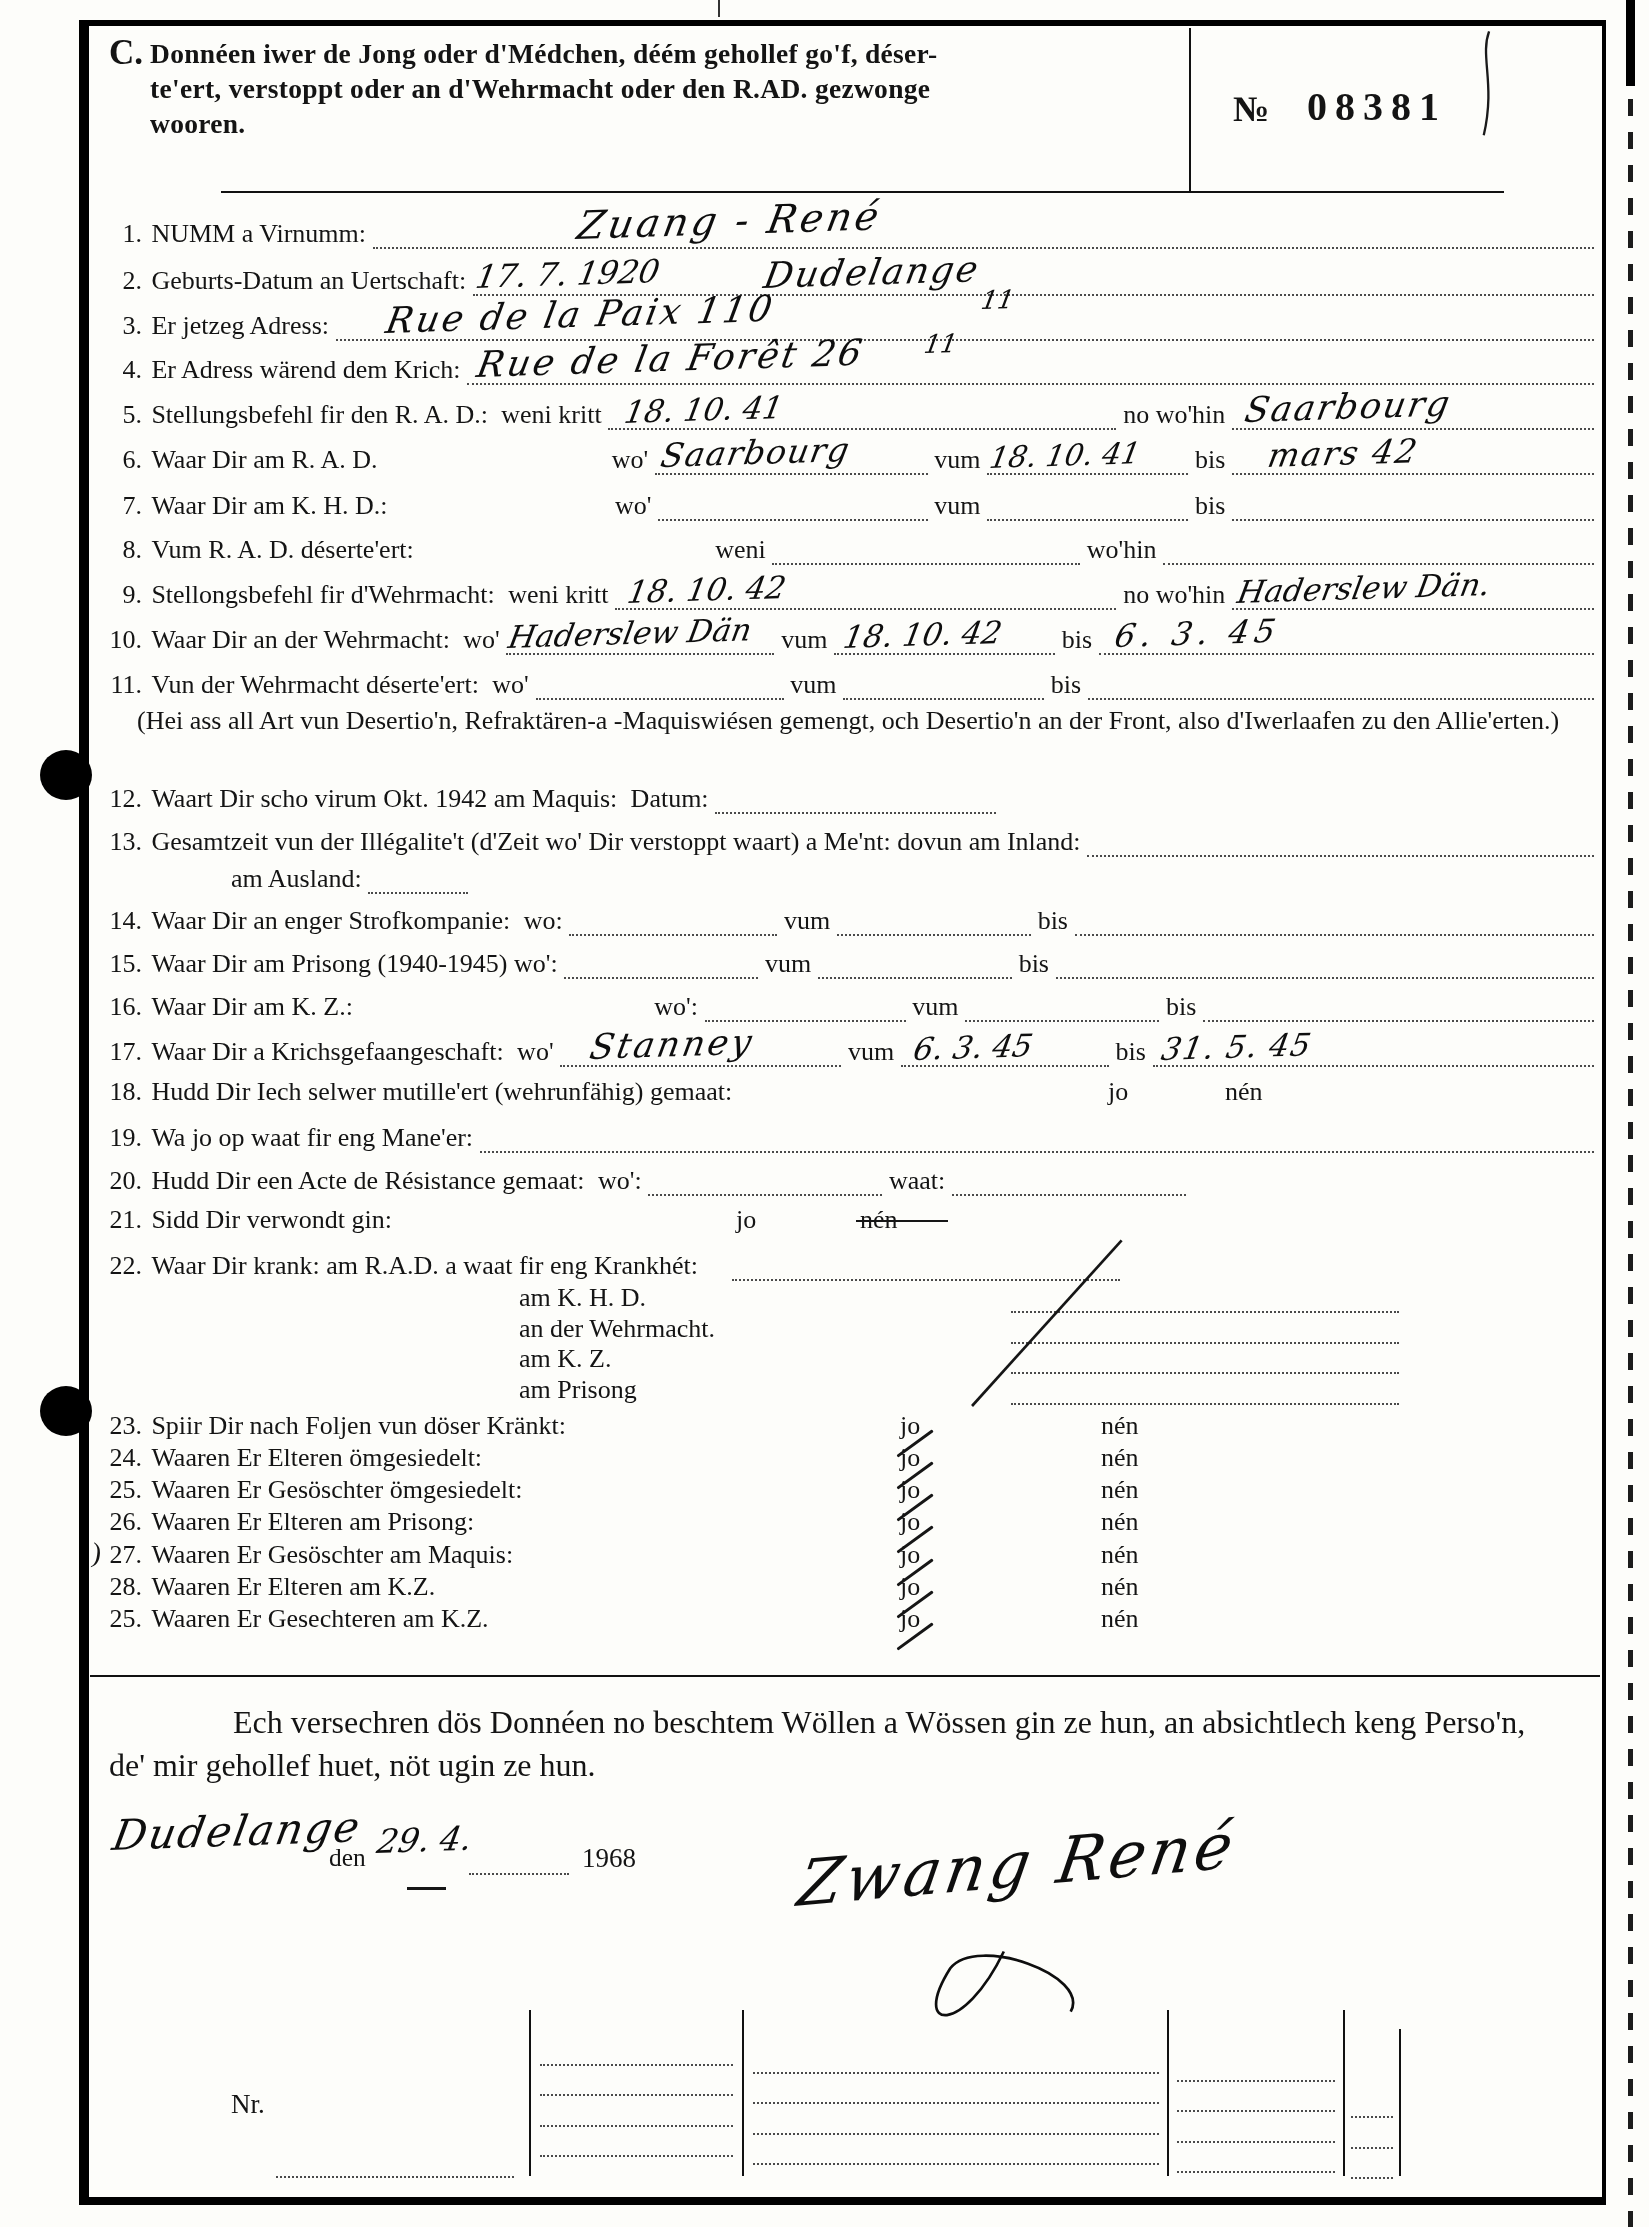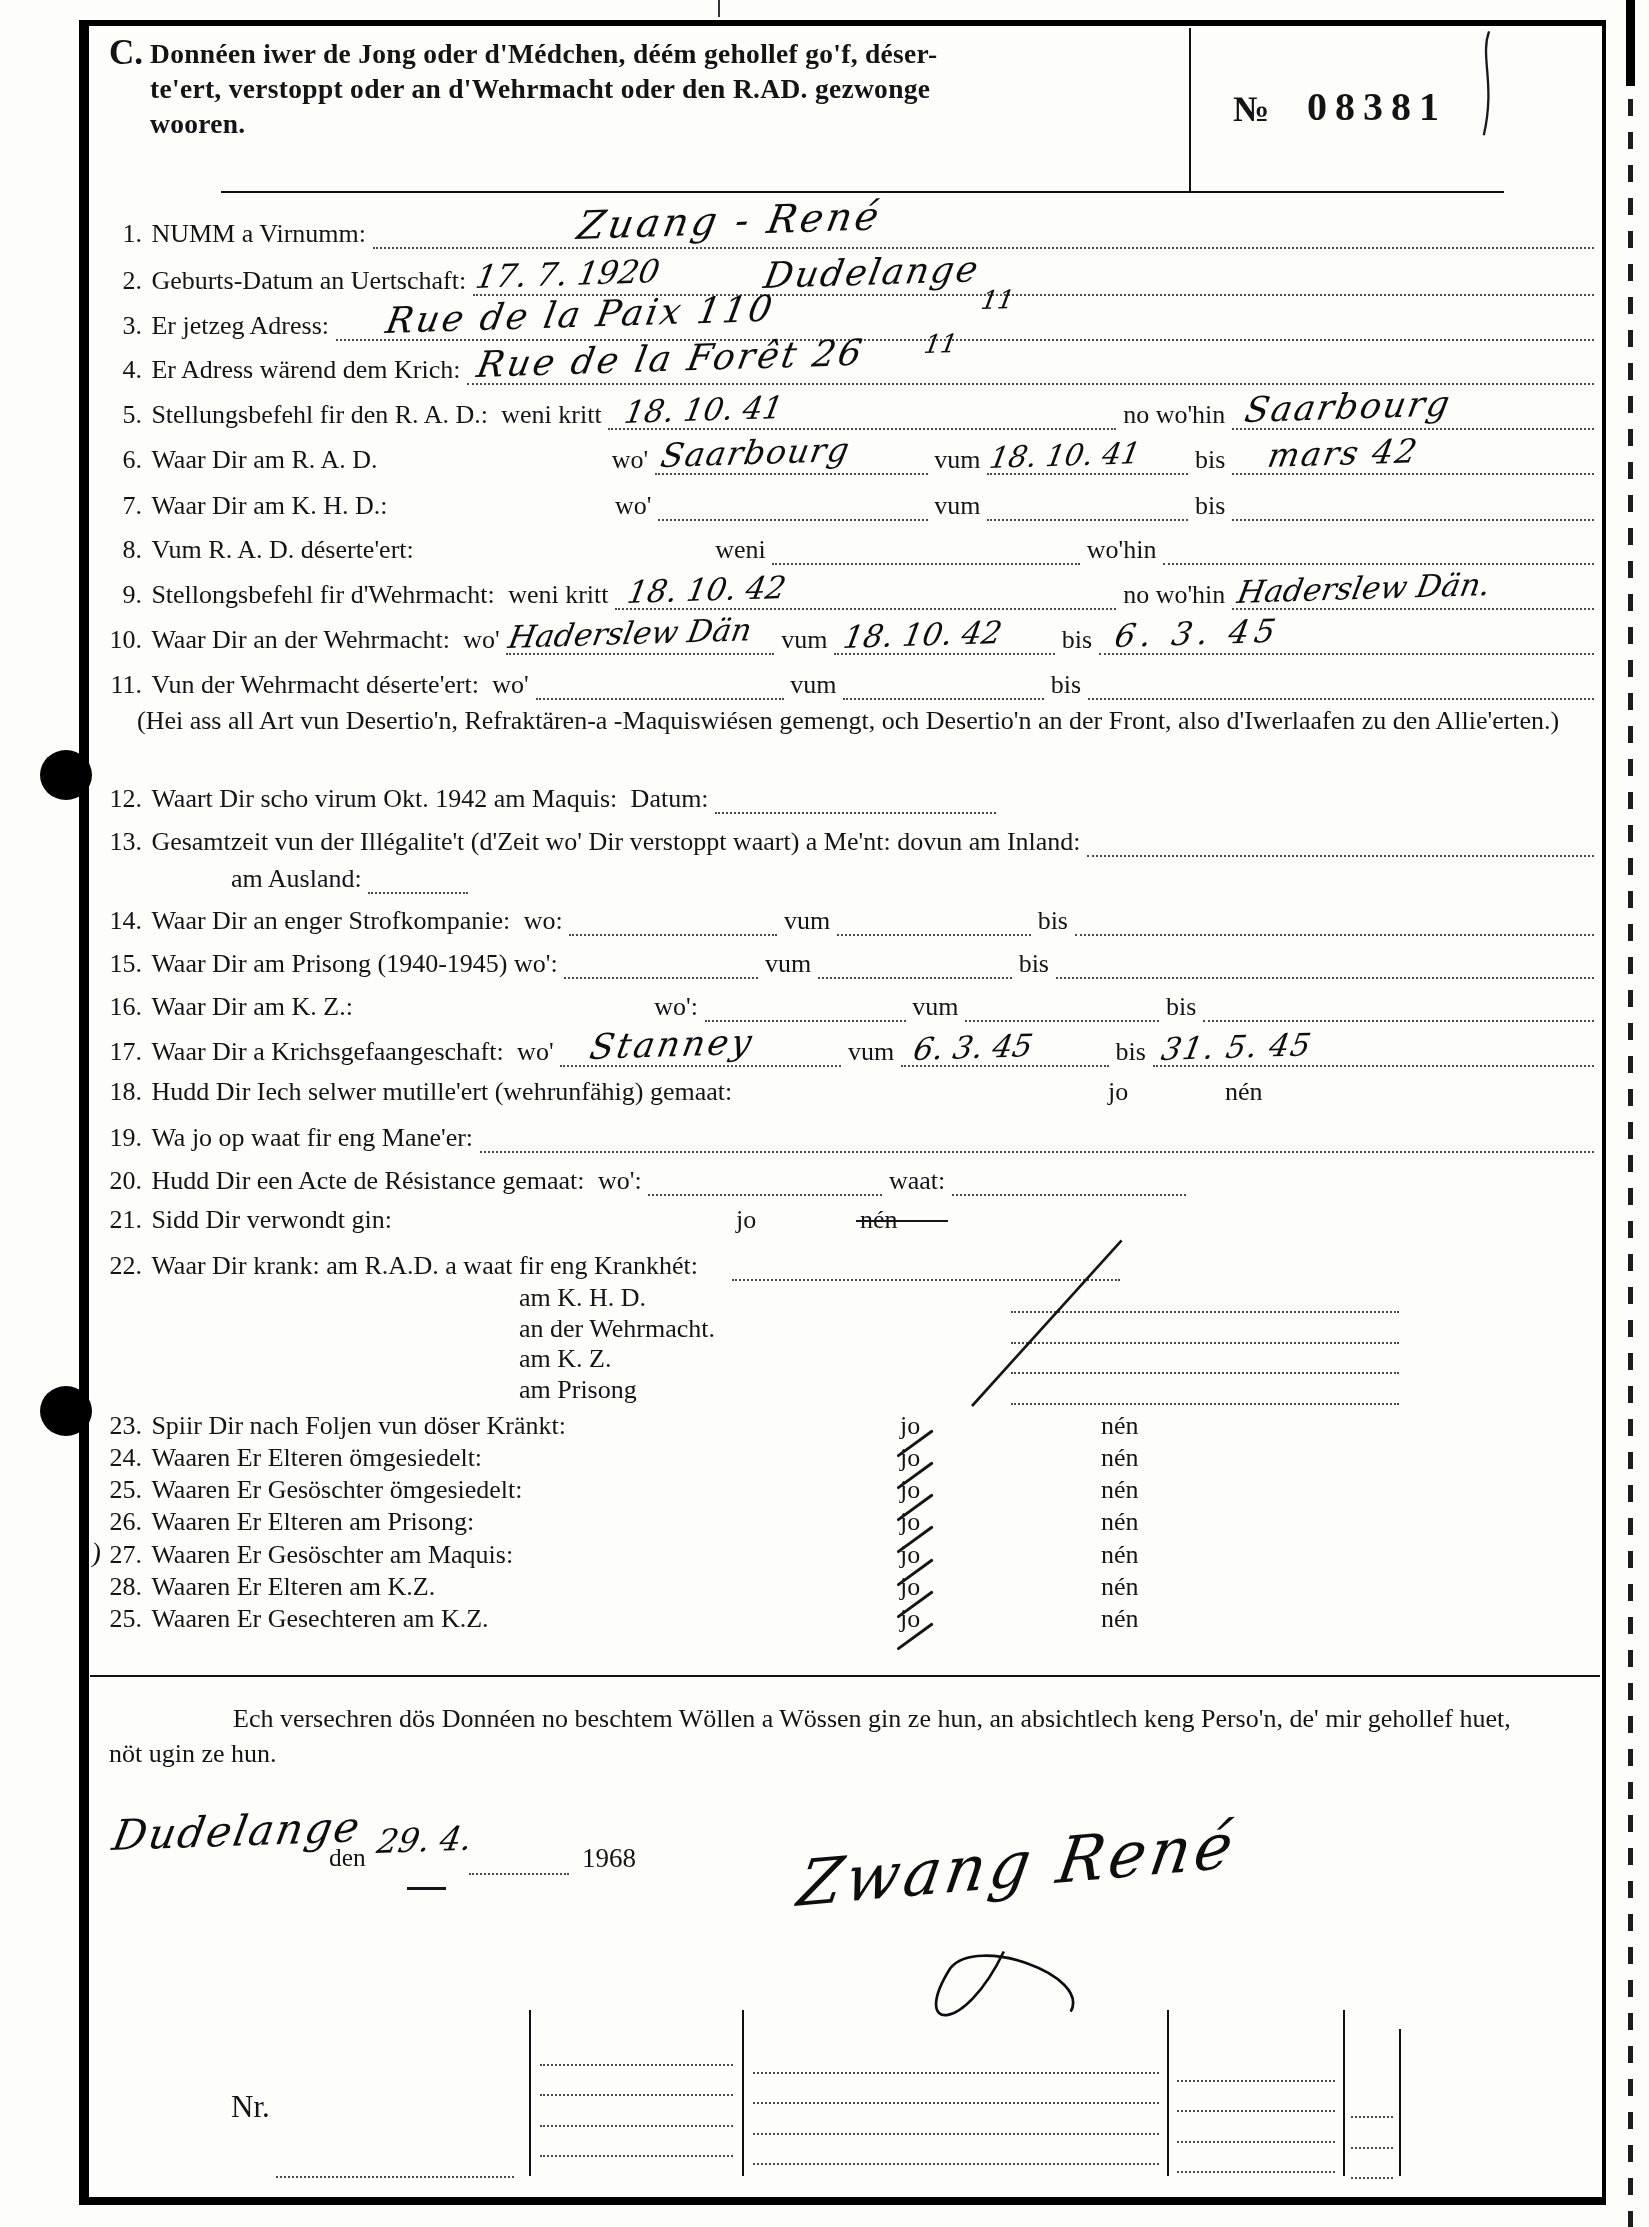--- a/index.html
+++ b/index.html
@@ -45,21 +45,21 @@
   
   .jo,.nen{position:absolute;bottom:0;}
   .slashed::after{
     content:"";position:absolute;left:-6.7px;bottom:-4px;width:44px;height:2.7px;
     background:#161616;transform:rotate(-36deg);border-radius:1.3px;
   }
   .strike-h::after{
     content:"";position:absolute;left:-4px;top:46%;width:92px;height:2.7px;background:#161616;
   }
   
-  .declaration{position:absolute;left:109px;top:1701px;width:1439px;font-size:26px;line-height:1.35;text-indent:124px;}
+  .declaration{position:absolute;left:109px;top:1701px;width:1439px;font-size:32px;line-height:1.35;text-indent:124px;}
   .punch{position:absolute;width:52px;height:50px;border-radius:50%;background:#000;}
   .scan-dash{
     position:absolute;left:1628px;top:0;width:5.4px;height:2227px;
     background:repeating-linear-gradient(to bottom,#1c1c1c 0 17.4px,transparent 17.4px 33px);
   }
   .corner-mark{position:absolute;left:1626px;top:0;width:8.7px;height:86px;background:#000;}
   .top-tick{position:absolute;left:718px;top:0;width:2px;height:17.4px;background:#333;}
   .date-dash{position:absolute;left:407px;top:1887px;width:39px;height:2.7px;background:#161616;}
   .paren-artifact{position:absolute;left:92px;top:1537px;font-size:28px;transform:rotate(8deg);}
 </style>
@@ -441,18 +441,18 @@
 
 <div class="abs dots" style="left:1177px;top:2035px;width:158px;height:0;"></div>
 <div class="abs dots" style="left:1177px;top:2063px;width:158px;height:0;"></div>
 <div class="abs dots" style="left:1177px;top:2092px;width:158px;height:0;"></div>
 <div class="abs dots" style="left:1177px;top:2120px;width:158px;height:0;"></div>
 
 <div class="abs dots" style="left:1351px;top:2063px;width:42px;height:0;"></div>
 <div class="abs dots" style="left:1351px;top:2092px;width:42px;height:0;"></div>
 <div class="abs dots" style="left:1351px;top:2120px;width:42px;height:0;"></div>
 
-<span class="abs" style="left:231px;top:2089px;font-size:31px;">Nr.</span>
+<span class="abs" style="left:231px;top:2089px;font-size:27px;">Nr.</span>
 <div class="abs dots" style="left:276px;top:2117px;width:238px;height:0;"></div>
 
 
 
 
 
 </body></html>

